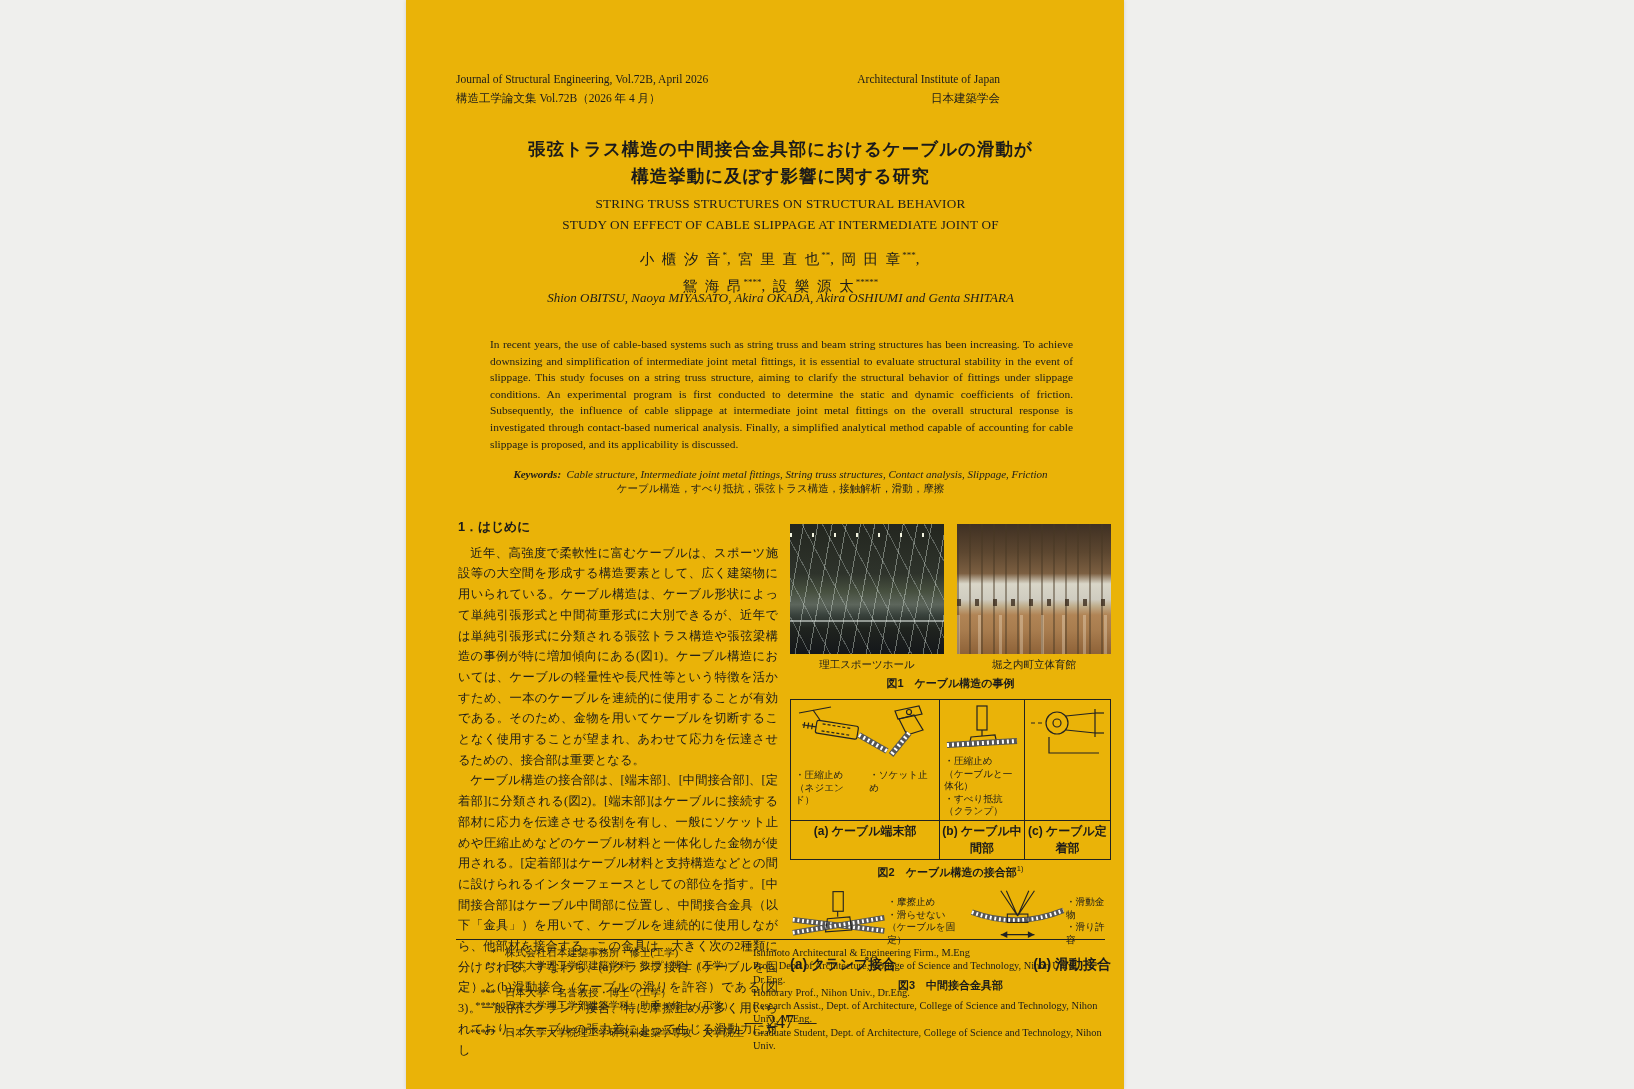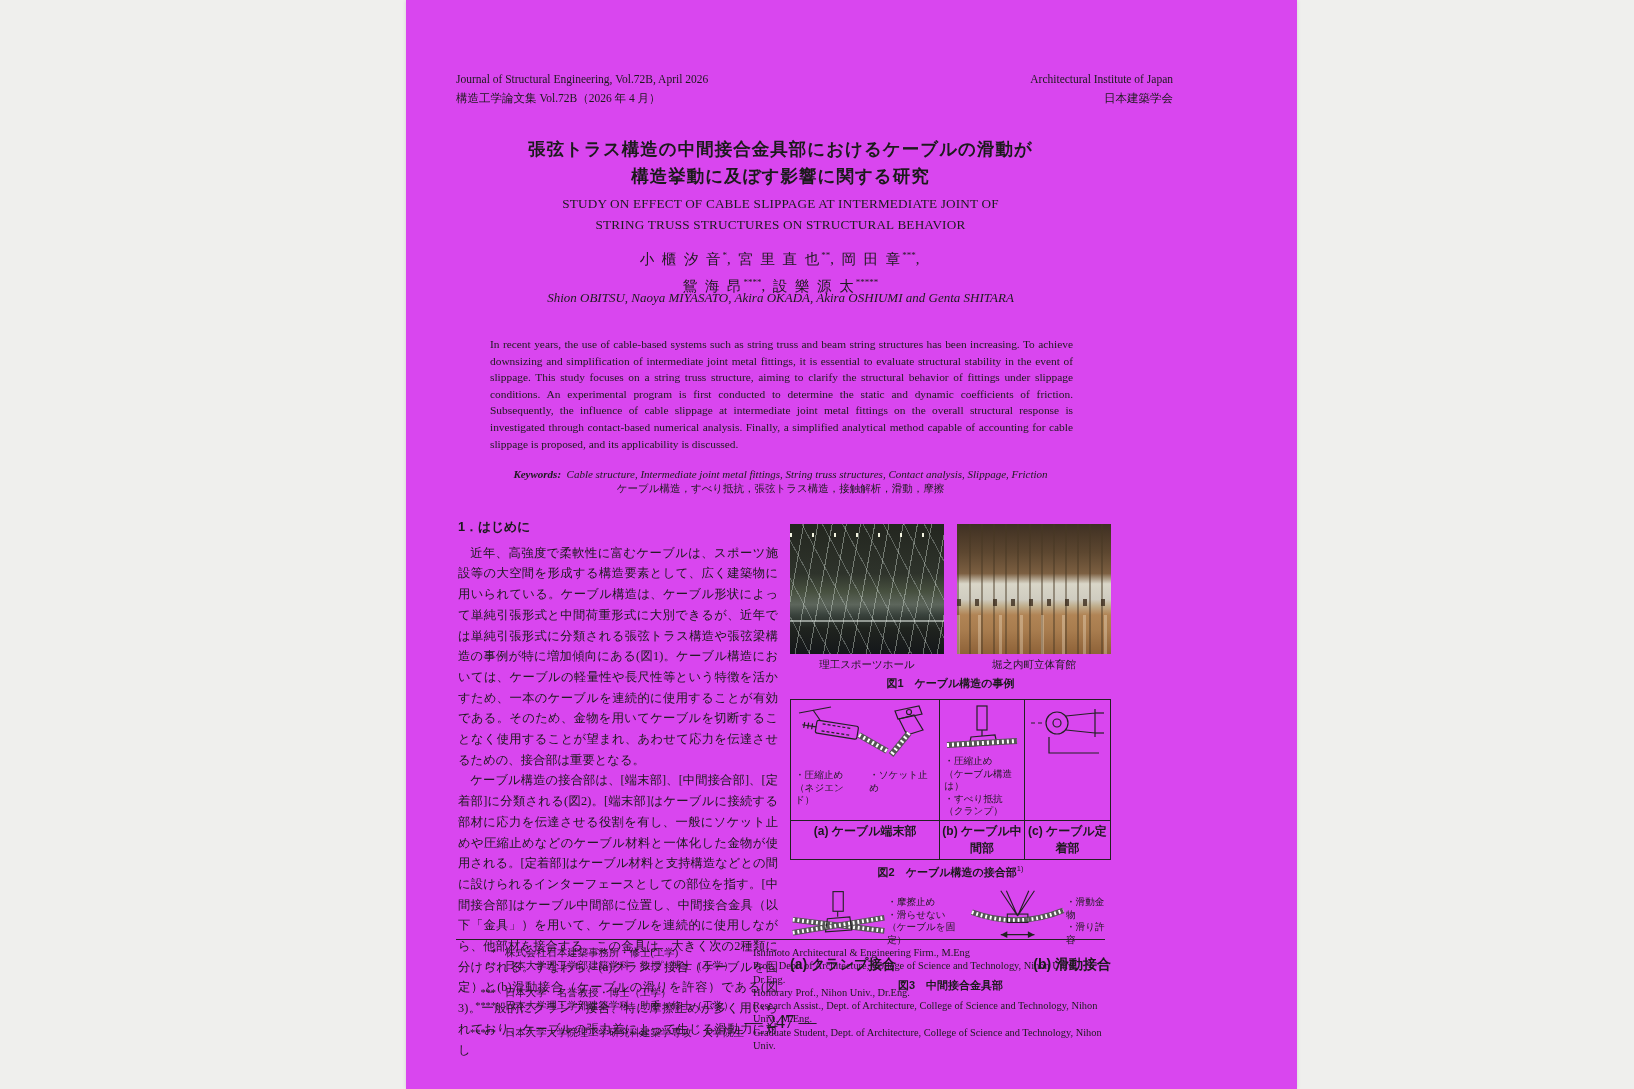--- a/index.html
+++ b/index.html
@@ -2,22 +2,22 @@
 <html><head>
 <meta charset="utf-8">
 <style>
   html,body{margin:0;padding:0;}
   body{
     width:1634px;height:1089px;background:#efefed;
     font-family:"Liberation Serif","DejaVu Serif",serif;
     color:#1b1b1b;overflow:hidden;position:relative;
   }
   .page{
-    position:absolute;left:406px;top:0;width:891px;height:1089px;
-    background:#d946ef;box-shadow:0 0 4px rgba(0,0,0,.12);
+    position:absolute;left:406px;top:0;width:718px;height:1089px;
+    background:#eab308;box-shadow:0 0 4px rgba(0,0,0,.12);
   }
   .abs{position:absolute;}
   .center{text-align:center;}
 
   .hdr{top:70px;font-size:11.5px;line-height:19px;}
   .hdr-left{left:50px;}
   .hdr-right{right:124px;text-align:right;}
 
   .title-jp{left:50px;width:649px;top:136px;font-size:17.5px;font-weight:bold;line-height:27px;letter-spacing:1px;}
   .title-en{left:50px;width:649px;top:193px;font-size:13.2px;line-height:21px;letter-spacing:.2px;}
@@ -106,22 +106,22 @@
   <div class="abs hdr hdr-right">
     <div>Architectural Institute of Japan</div>
     <div>日本建築学会</div>
   </div>
 
   <div class="abs title-jp center">
     <div>張弦トラス構造の中間接合金具部におけるケーブルの滑動が</div>
     <div>構造挙動に及ぼす影響に関する研究</div>
   </div>
   <div class="abs title-en center">
+    <div>STRING TRUSS STRUCTURES ON STRUCTURAL BEHAVIOR</div>
     <div>STUDY ON EFFECT OF CABLE SLIPPAGE AT INTERMEDIATE JOINT OF</div>
-    <div>STRING TRUSS STRUCTURES ON STRUCTURAL BEHAVIOR</div>
   </div>
 
   <div class="abs authors-jp center">
     <div><span>小 櫃 汐 音</span><sup>*</sup><span>, </span><span>宮 里 直 也</span><sup>**</sup><span>, </span><span>岡 田 章</span><sup>***</sup><span>,</span></div>
     <div><span>鴛 海 昂</span><sup>****</sup><span>, </span><span>設 樂 源 太</span><sup>*****</sup></div>
   </div>
   <div class="abs authors-en center">Shion OBITSU, Naoya MIYASATO, Akira OKADA, Akira OSHIUMI and  Genta SHITARA</div>
 
   <div class="abs abstract">In recent years, the use of cable-based systems such as string truss and beam string structures has been increasing. To achieve downsizing and simplification of intermediate joint metal fittings, it is essential to evaluate structural stability in the event of slippage. This study focuses on a string truss structure, aiming to clarify the structural behavior of fittings under slippage conditions. An experimental program is first conducted to determine the static and dynamic coefficients of friction. Subsequently, the influence of cable slippage at intermediate joint metal fittings on the overall structural response is investigated through contact-based numerical analysis. Finally, a simplified analytical method capable of accounting for cable slippage is proposed, and its applicability is discussed.</div>
 
@@ -181,21 +181,21 @@
       <div class="cell">
         <svg width="76" height="52" viewBox="0 0 76 52">
           <rect class="ln" x="33" y="3" width="10" height="24"></rect>
           <line class="ln" x1="38" y1="27" x2="38" y2="33"></line>
           <polygon class="ln" points="27,34 51,32 53,41 25,43"></polygon>
           <line class="cable" x1="3" y1="42" x2="73" y2="38"></line>
           <line class="cablehatch" x1="3" y1="42" x2="73" y2="38"></line>
         </svg>
         <div class="diag-lbl">
           <div>・圧縮止め</div>
-          <div>（ケーブル構造は）</div>
+          <div>（ケーブルと一体化）</div>
           <div>・すべり抵抗</div>
           <div>（クランプ）</div>
         </div>
       </div>
       <div class="cell">
         <svg width="78" height="60" viewBox="0 0 78 60">
           <line class="ln" x1="2" y1="20" x2="16" y2="20" stroke-dasharray="4 3"></line>
           <circle class="ln" cx="28" cy="20" r="11"></circle>
           <circle class="ln" cx="28" cy="20" r="4"></circle>
           <path class="ln" d="M37,13 L66,10 M37,27 L66,30 M66,6 L66,34"></path>

